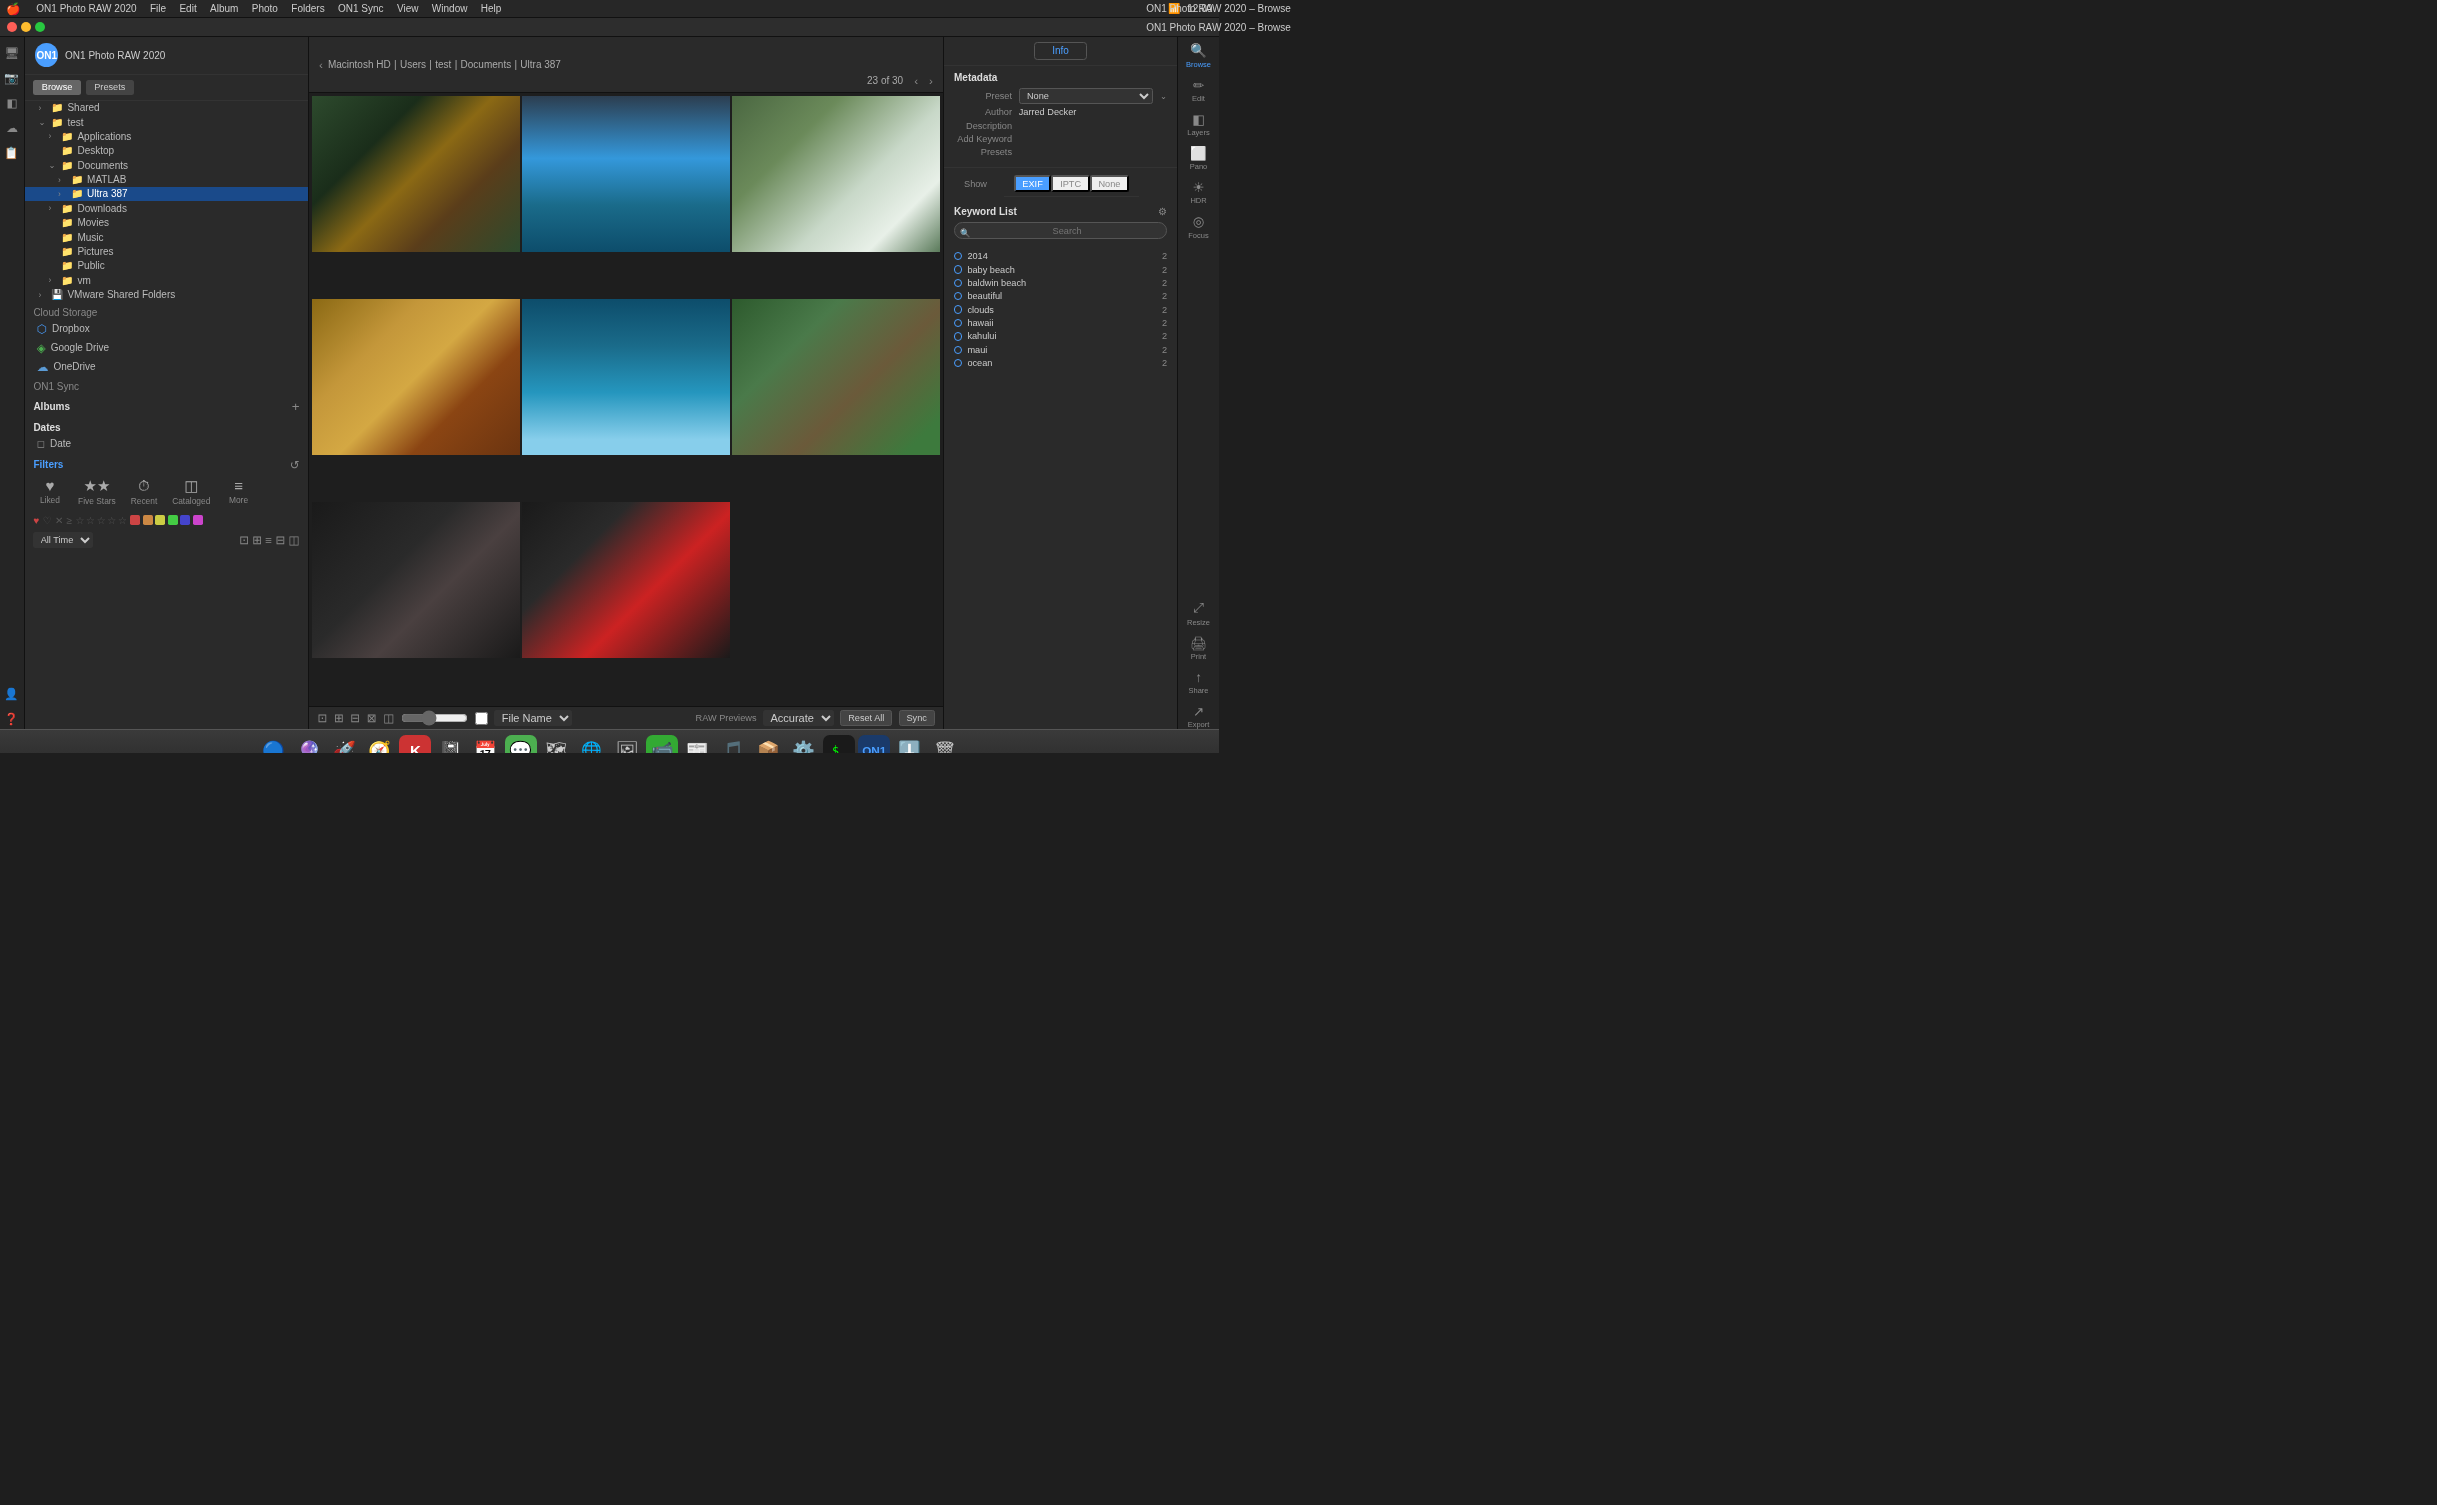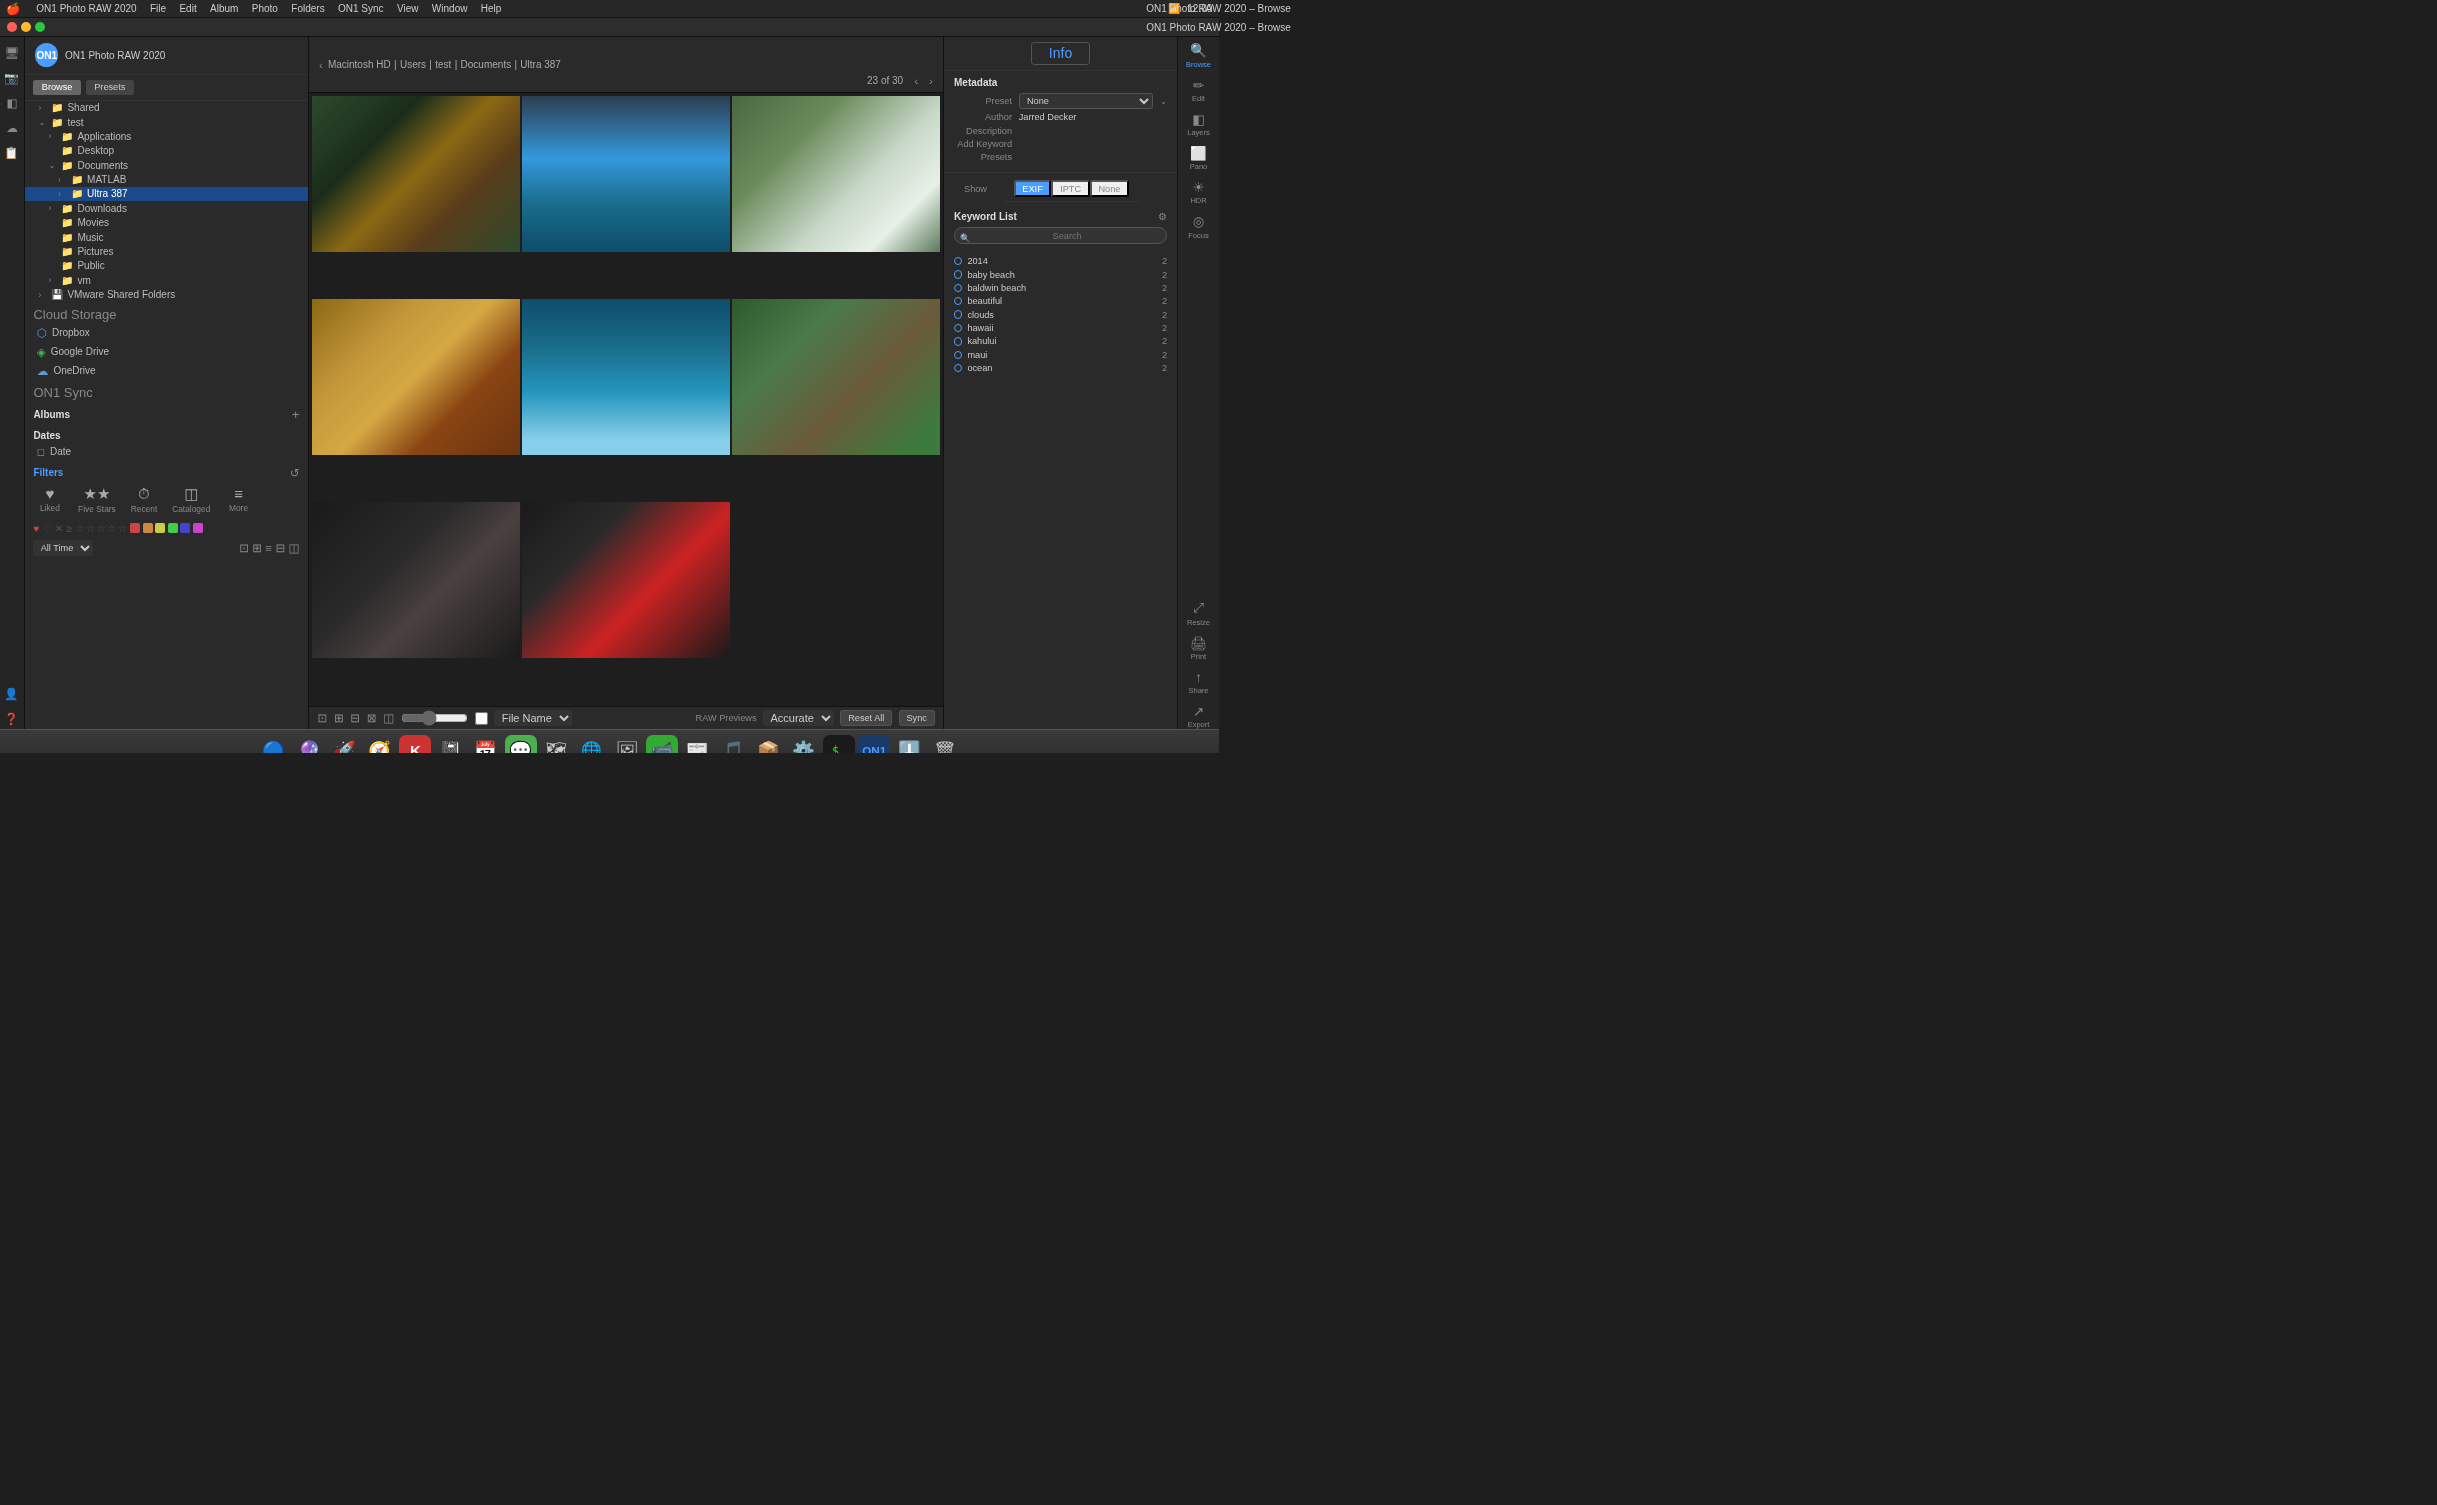--- a/index.html
+++ b/index.html
@@ -33,21 +33,21 @@
     .logo-circle { width: 23.4px; height: 23.4px; border-radius: 50%; background: #4a9eff; display: flex; align-items: center; justify-content: center; color: white; font-weight: bold; font-size: 10px; }
 
     .tree-item { display: flex; align-items: center; gap: 3.3px; padding: 1.7px 6.7px; cursor: pointer; color: #bbb; font-size: 10px; }
     .tree-item.highlighted { background: #1a4a8a; color: #fff; }
     .tree-chevron { color: #888; font-size: 8.4px; width: 10px; }
     .tree-icon { font-size: 10px; color: #9ab; }
     .indent-1 { padding-left: 13.4px; }
     .indent-2 { padding-left: 23.4px; }
     .indent-3 { padding-left: 33px; }
 
-    .section-label { padding: 5px 8.4px 1.7px; color: #888; font-size: 13px; }
+    .section-label { padding: 5px 8.4px 1.7px; color: #888; font-size: 10px; }
 
     .cloud-item { display: flex; align-items: center; gap: 5px; padding: 2.5px 11.7px; color: #bbb; font-size: 10px; cursor: pointer; }
 
     .albums-header { display: flex; align-items: center; justify-content: space-between; padding: 5px 8.4px; }
     .albums-title { color: #ddd; font-weight: 600; font-size: 10px; }
     .add-btn { color: #888; font-size: 13.4px; cursor: pointer; }
 
     .dates-section { padding: 3.3px 8.4px; }
     .dates-title { color: #ddd; font-weight: 600; font-size: 10px; margin-bottom: 3.3px; }
     .date-item { display: flex; align-items: center; gap: 5px; padding: 1.7px 3.3px; color: #bbb; font-size: 10px; }
@@ -93,21 +93,21 @@
     .photo-snow { background: linear-gradient(135deg, #4a6741 0%, #6b8a5a 30%, #c8d8c8 60%, #e8f0e8 80%, #5a7a5a 100%); }
     .photo-spa { background: linear-gradient(135deg, #8B6914 0%, #c4973a 30%, #d4a843 50%, #8B4513 70%, #6b3410 100%); }
     .photo-underwater { background: linear-gradient(to bottom, #0d4d6b 0%, #1a6b8a 30%, #2596be 60%, #87CEEB 90%); }
     .photo-elephant { background: linear-gradient(135deg, #2d5a2d 0%, #4a7a4a 30%, #6b5a3a 60%, #3d7a3d 90%); }
     .photo-lights { background: linear-gradient(135deg, #1a1a1a 0%, #2a2a2a 40%, #4a4040 60%, #1a1a1a 100%); }
     .photo-red { background: linear-gradient(135deg, #1a1a1a 0%, #2a2a2a 30%, #cc2222 60%, #1a1a1a 100%); }
 
     
     .right-panel { width: 234px; background: #2a2a2a; border-left: 0.8px solid #111; display: flex; flex-direction: column; }
     .right-panel-header { padding: 5px 10px; border-bottom: 0.8px solid #333; display: flex; justify-content: center; }
-    .info-btn { background: none; border: 0.8px solid #555; color: #4a9eff; padding: 2.5px 16.7px; border-radius: 3.3px; font-size: 14px; cursor: pointer; }
+    .info-btn { background: none; border: 0.8px solid #555; color: #4a9eff; padding: 2.5px 16.7px; border-radius: 3.3px; font-size: 10px; cursor: pointer; }
 
     .metadata-section { padding: 6.7px 10px; border-bottom: 0.8px solid #333; }
     .metadata-title { color: #ddd; font-size: 10px; font-weight: 600; margin-bottom: 5px; }
     .meta-row { display: flex; align-items: baseline; gap: 6.7px; margin-bottom: 3.3px; font-size: 9.2px; }
     .meta-label { color: #888; min-width: 58px; text-align: right; }
     .meta-value { color: #ccc; }
     .meta-select { background: #333; border: 0.8px solid #555; color: #ccc; font-size: 9.2px; padding: 0.8px 3.3px; border-radius: 2.5px; flex: 1; }
     .meta-chevron { color: #888; font-size: 8.4px; }
 
     .metadata-tabs { display: flex; gap: 0; border-bottom: 0.8px solid #333; padding: 3.3px 10px; }

